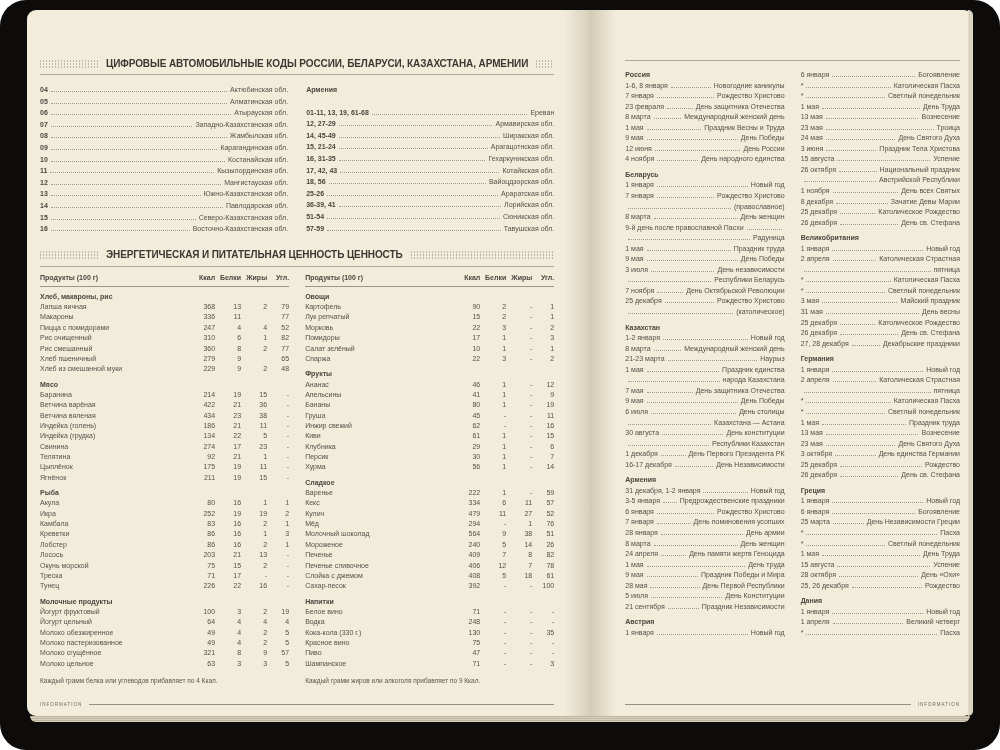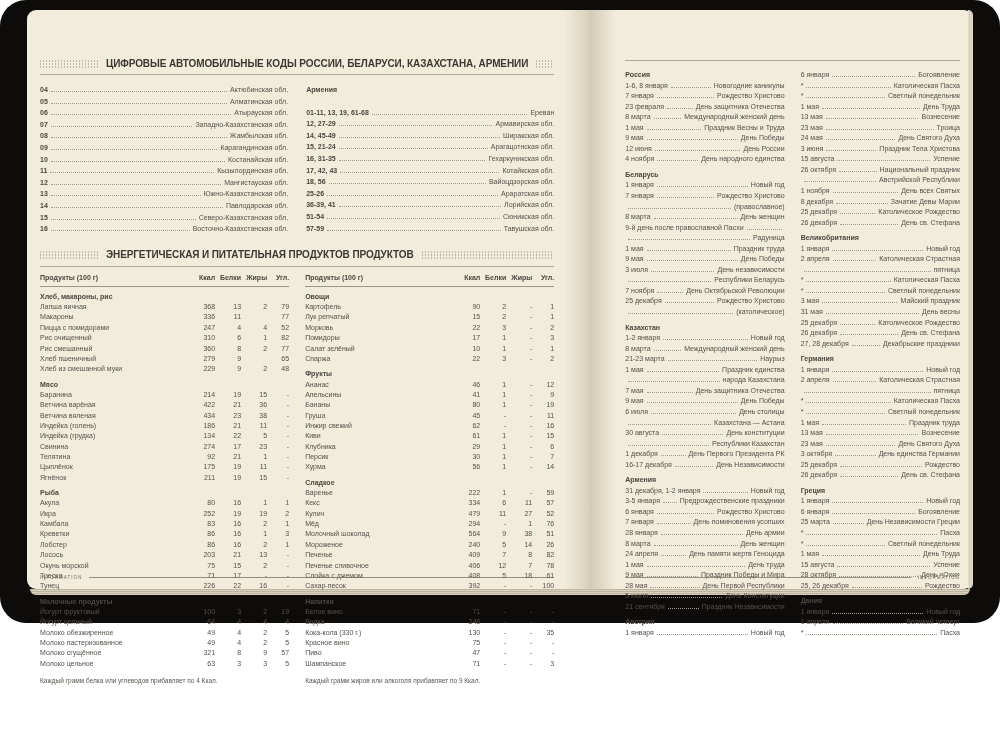--- a/index.html
+++ b/index.html
@@ -1,18 +1,18 @@
 <!DOCTYPE html>
 <html><head>
 <meta charset="utf-8">
 <style>
   * { margin:0; padding:0; box-sizing:border-box; }
   html,body { width:1000px; height:750px; background:#ffffff; overflow:hidden;
               font-family:"Liberation Sans", sans-serif; }
-  .cover { position:absolute; left:0; top:0; width:1000px; height:623px;
+  .cover { position:absolute; left:0; top:0; width:1000px; height:750px;
            background:#0d0c0a; border-radius:26px; }
   .spread { position:absolute; left:27px; right:27px; top:10px; bottom:34px; display:flex; }
   .page { flex:1; background:#f2ecdb; position:relative; color:#56504a; }
   .page-left  { border-radius:9px 0 0 9px; padding:46px 36px 24px 13px; }
   .page-right { border-radius:0 9px 9px 0; padding:46px 13px 24px 35px; }
   .page-left::after  { content:""; position:absolute; top:0; right:0; width:26px; height:100%;
                        background:linear-gradient(90deg, rgba(120,105,75,0) 0%, rgba(120,105,75,.22) 100%); pointer-events:none; }
   .page-right::before{ content:""; position:absolute; top:0; left:0; width:26px; height:100%;
                        background:linear-gradient(270deg, rgba(120,105,75,0) 0%, rgba(120,105,75,.26) 100%); pointer-events:none; }
   .page-right::after { content:""; position:absolute; top:0; right:0; width:5px; height:100%;
@@ -207,21 +207,21 @@
                 <span class="leader"></span>
                 <span>Тавушская обл.</span>
               </div>
             </div>
         </div>
       </div>
 
       <div class="nut-wrap">
         <div class="sec-head">
           <span class="stripe fixed"></span>
-          <span class="sec-title">ЭНЕРГЕТИЧЕСКАЯ И ПИТАТЕЛЬНАЯ ПРОДУКТОВ ПРОДУКТОВ</span>
+          <span class="sec-title">ЭНЕРГЕТИЧЕСКАЯ И ПИТАТЕЛЬНАЯ ЦЕННОСТЬ ЦЕННОСТЬ</span>
           <span class="stripe grow"></span>
         </div>
         <hr class="rule">
         <div class="ncols">
           <div class="ncol">
             <div class="nhead-row" id="nhead-left">
                 <span class="n-name">Продукты (100 г)</span>
                 <span class="n-v kcal">Ккал</span>
                 <span class="n-v">Белки</span>
                 <span class="n-v">Жиры</span>

